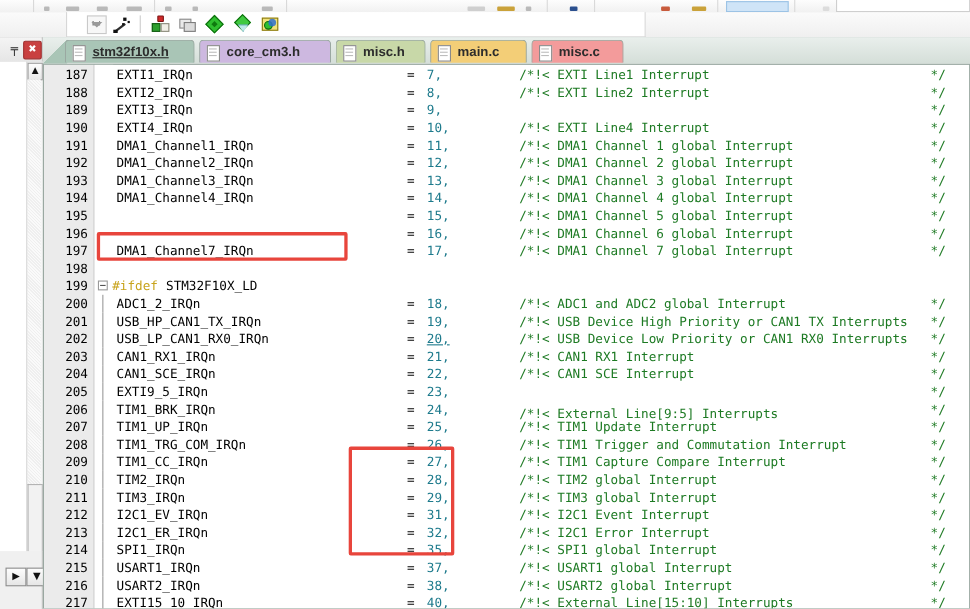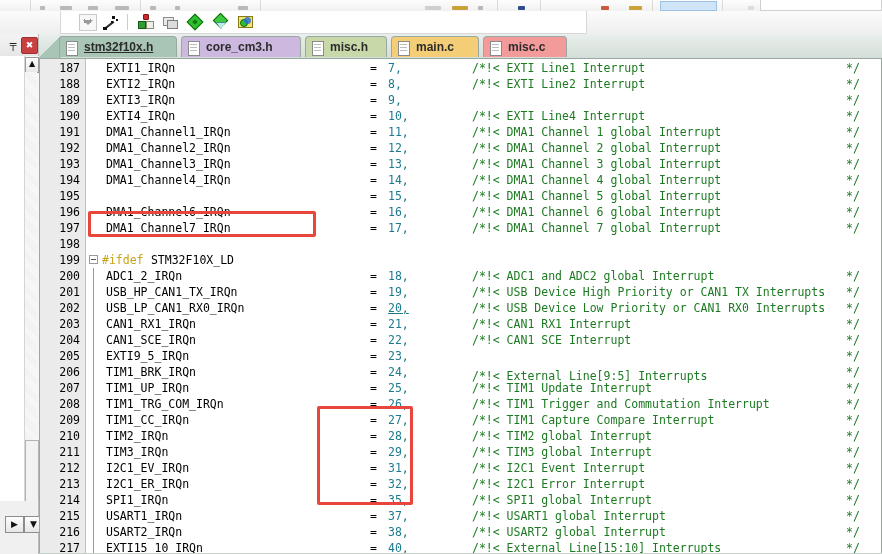--- a/index.html
+++ b/index.html
@@ -381,21 +381,20 @@
           </div>
           <div class="row" style="top: 129px;">
             <div class="lineno">195</div>
             <div class="codetext c-eq" style="left: 330px;">=</div>
             <div class="codetext c-num" style="left: 348px;">15,</div>
             <div class="codetext c-com" style="left: 432px;">/*!&lt; DMA1 Channel 5 global Interrupt</div>
             <div class="codetext c-com" style="left: 806px;">*/</div>
           </div>
           <div class="row" style="top: 145px;">
             <div class="lineno">196</div>
-            <div class="codetext c-name" style="left: 66px;">DMA1_Channel6_IRQn</div>
             <div class="codetext c-eq" style="left: 330px;">=</div>
             <div class="codetext c-num" style="left: 348px;">16,</div>
             <div class="codetext c-com" style="left: 432px;">/*!&lt; DMA1 Channel 6 global Interrupt</div>
             <div class="codetext c-com" style="left: 806px;">*/</div>
           </div>
           <div class="row" style="top: 161px;">
             <div class="lineno">197</div>
             <div class="codetext c-name" style="left: 66px;">DMA1_Channel7_IRQn</div>
             <div class="codetext c-eq" style="left: 330px;">=</div>
             <div class="codetext c-num" style="left: 348px;">17,</div>

